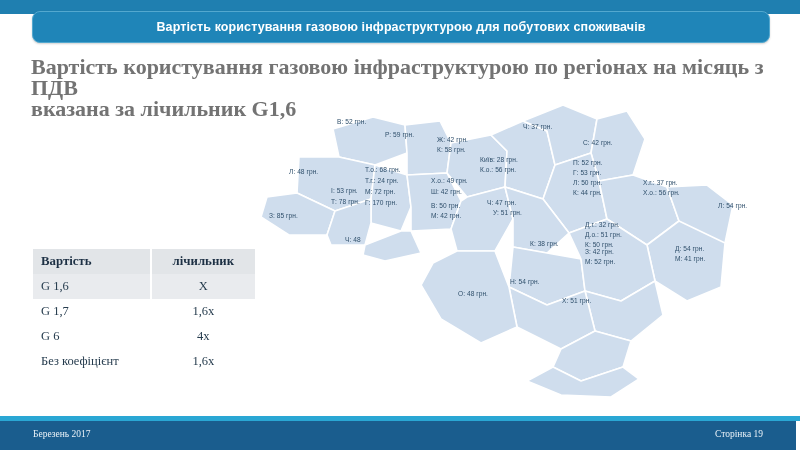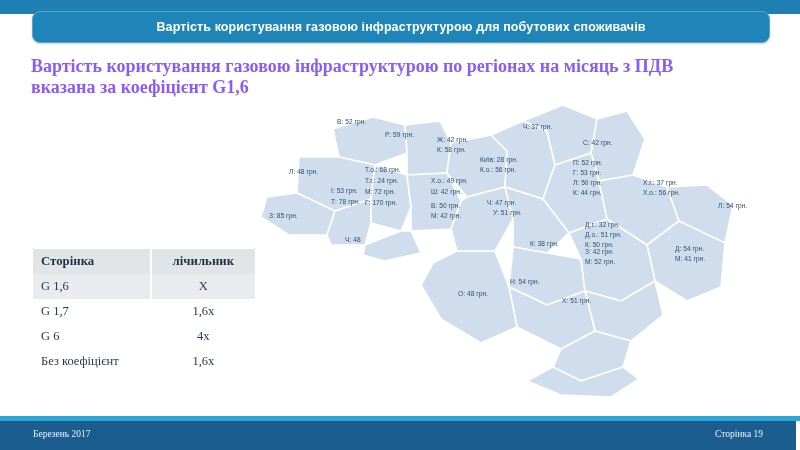--- a/index.html
+++ b/index.html
@@ -30,24 +30,24 @@
     font-family:"Liberation Sans", sans-serif;
     font-size:12.5px;
     font-weight:bold;
     letter-spacing:.1px;
     white-space:nowrap;
   }
 
   
   #subtitle{
     position:absolute;left:31px;top:56px;width:745px;
-    color:#8b5cf6;
+    color:#737373;
     font-family:"Liberation Serif", serif;
     font-weight:bold;
-    font-size:18px;
+    font-size:22px;
     line-height:21px;
   }
 
   
   #map-wrap{
     position:absolute;left:255px;top:95px;width:545px;height:310px;
   }
   #map-wrap svg{display:block;width:545px;height:310px;}
 
   .lbl{
@@ -114,21 +114,21 @@
 <body>
 
 <div id="top-bar"></div>
 
 <div id="title-pill">
   <span class="t">Вартість користування газовою інфраструктурою для побутових споживачів</span>
 </div>
 
 <div id="subtitle">
   <div>Вартість користування газовою інфраструктурою по регіонах на місяць з ПДВ</div>
-  <div>вказана за коефіцієнт G1,6</div>
+  <div>вказана за лічильник G1,6</div>
 </div>
 
 <div id="map-wrap">
   <svg viewBox="0 0 545 310" xmlns="http://www.w3.org/2000/svg">
     <g fill="#cfdded" stroke="#ffffff" stroke-width="1.6" stroke-linejoin="round">
 
       <path d="M78,34 L118,22 L150,30 L152,58 L120,70 L84,62 Z"></path>
 
       <path d="M150,30 L185,26 L196,48 L192,78 L152,80 L152,58 Z"></path>
 
@@ -226,21 +226,21 @@
   <div class="lbl" style="left:420px;top:159px;">М: 41 грн.</div>
 
   <div class="lbl" style="left:388px;top:83px;">Х.г.: 37 грн.</div>
   <div class="lbl" style="left:388px;top:93px;">Х.о.: 56 грн.</div>
   <div class="lbl" style="left:463px;top:106px;">Л: 54 грн.</div>
 </div>
 
 <table id="meter-table">
   <tbody>
     <tr class="hdr">
-      <td class="c1">Сторінка</td>
+      <td class="c1">Вартість</td>
       <td class="c2">лічильник</td>
     </tr>
     <tr class="sel">
       <td class="c1">G 1,6</td>
       <td class="c2">X</td>
     </tr>
     <tr class="r">
       <td class="c1">G 1,7</td>
       <td class="c2">1,6х</td>
     </tr>

